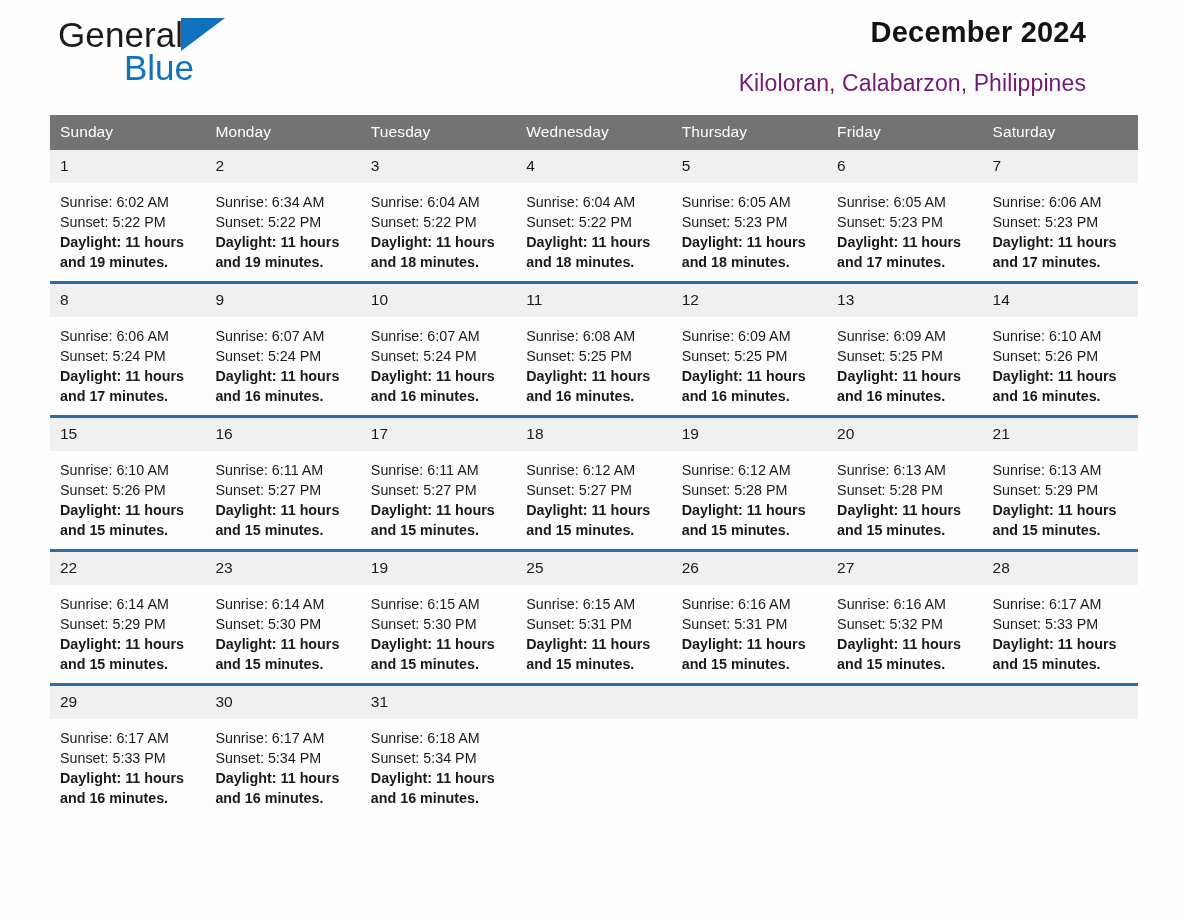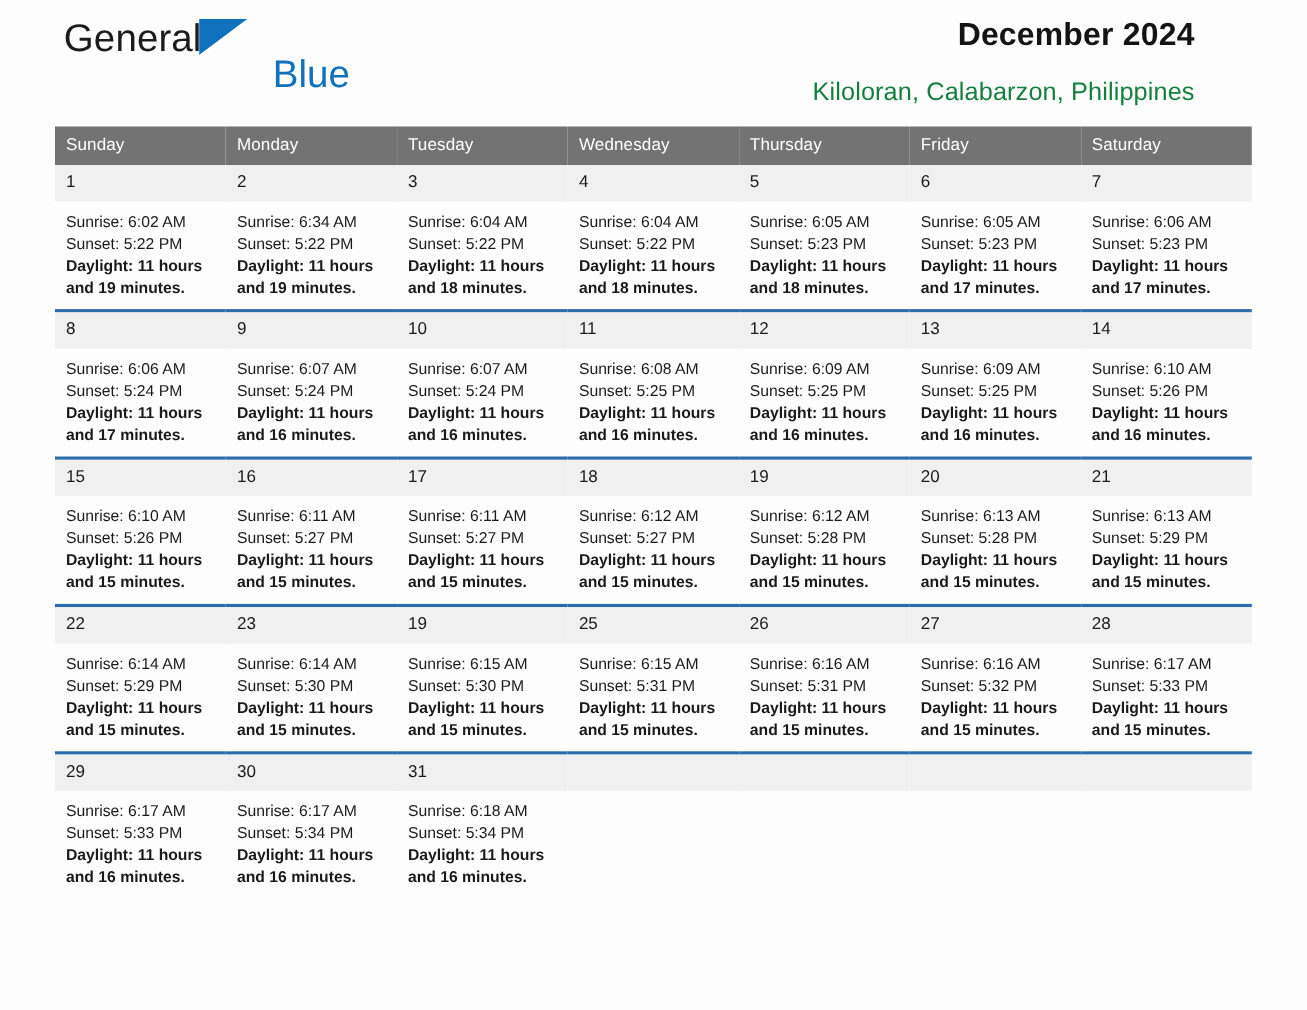--- a/index.html
+++ b/index.html
@@ -51,21 +51,20 @@
   .logo-triangle {
     display: inline-block;
     width: 44px;
     height: 33px;
     vertical-align: -4px;
     margin-left: -2px;
   }
   .logo-row2 {
     margin-top: -9px;
     padding-left: 66px;
-    text-align: right;
   }
   .logo-blue {
     font-size: 35px;
     color: #1072bd;
     line-height: 42px;
     font-family: "Liberation Sans", sans-serif;
   }
   .title-block {
     position: absolute;
     right: 4px;
@@ -77,21 +76,21 @@
     font-size: 29px;
     font-weight: bold;
     color: #141414;
     line-height: 52px;
     margin: 0;
     letter-spacing: 0.2px;
   }
   .cal-subtitle {
     font-size: 23px;
     font-weight: normal;
-    color: #15803d;
+    color: #701a75;
     line-height: 30px;
     margin: 10px 0 0 0;
     letter-spacing: 0.1px;
   }
 
   
   .calendar {
     width: 1088px;
     border-collapse: collapse;
     table-layout: fixed;

